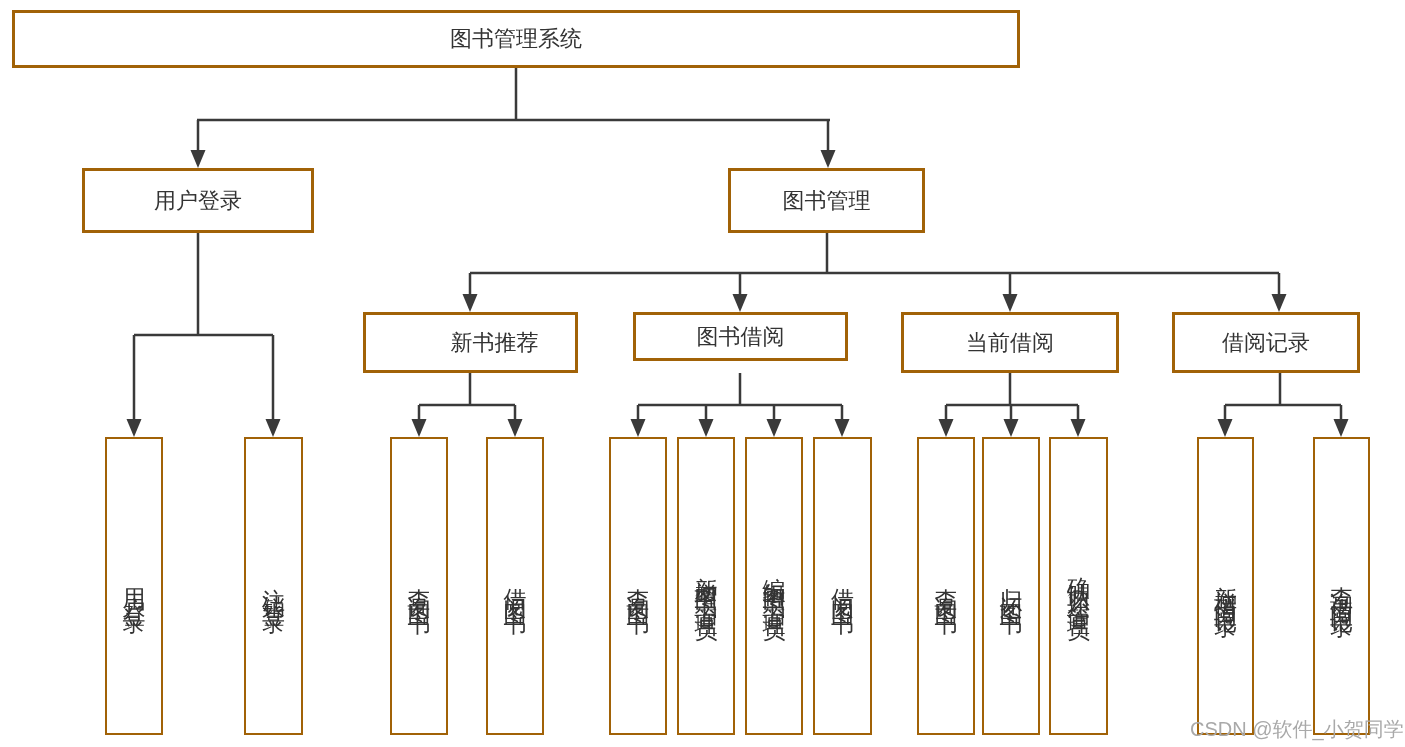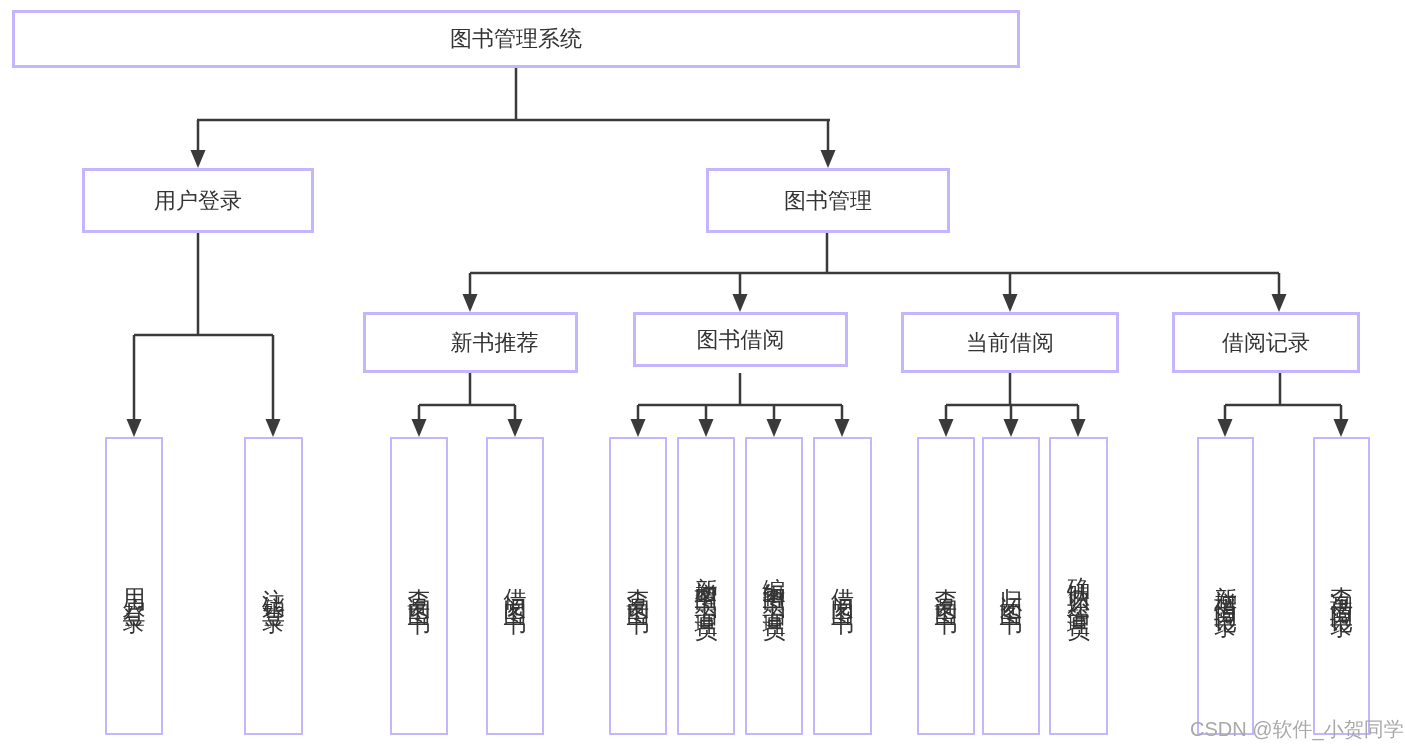--- a/index.html
+++ b/index.html
@@ -14,21 +14,21 @@
   svg.connectors {
     position: absolute;
     left: 0; top: 0;
     width: 1405px; height: 747px;
     z-index: 1;
   }
   .node {
     position: absolute;
     box-sizing: border-box;
     background: #ffffff;
-    border: 3px solid #c4b5fd;
+    border: 3px solid #a16207;
     display: flex;
     align-items: center;
     justify-content: center;
     color: #333333;
     z-index: 2;
   }
   .h-node { font-size: 22px; }
   .v-node { border-width: 2.5px; }
   .v-node span {
     writing-mode: vertical-rl;
@@ -106,28 +106,28 @@
     </g>
   </svg>
 
   <div class="node h-node" style="left:12px; top:10px; width:1008px; height:58px;">
     <span>图书管理系统</span>
   </div>
 
   <div class="node h-node" style="left:82px; top:168px; width:232px; height:65px;">
     <span>用户登录</span>
   </div>
-  <div class="node h-node" style="left:706px; top:168px; width:244px; height:65px;">
+  <div class="node h-node" style="left:728px; top:168px; width:197px; height:65px;">
     <span>图书管理</span>
   </div>
 
   <div class="node h-node" style="left:363px; top:312px; width:215px; height:61px;padding-left:48px;">
     <span>新书推荐</span>
   </div>
-  <div class="node h-node" style="left:633px; top:312px; width:215px; height:55px;">
+  <div class="node h-node" style="left:633px; top:312px; width:215px; height:49px;">
     <span>图书借阅</span>
   </div>
   <div class="node h-node" style="left:901px; top:312px; width:218px; height:61px;justify-content:center;">
     <span>当前借阅</span>
   </div>
   <div class="node h-node" style="left:1172px; top:312px; width:188px; height:61px;">
     <span>借阅记录</span>
   </div>
 
   <div class="node v-node" style="left:105px; top:437px; width:58px; height:298px;">

